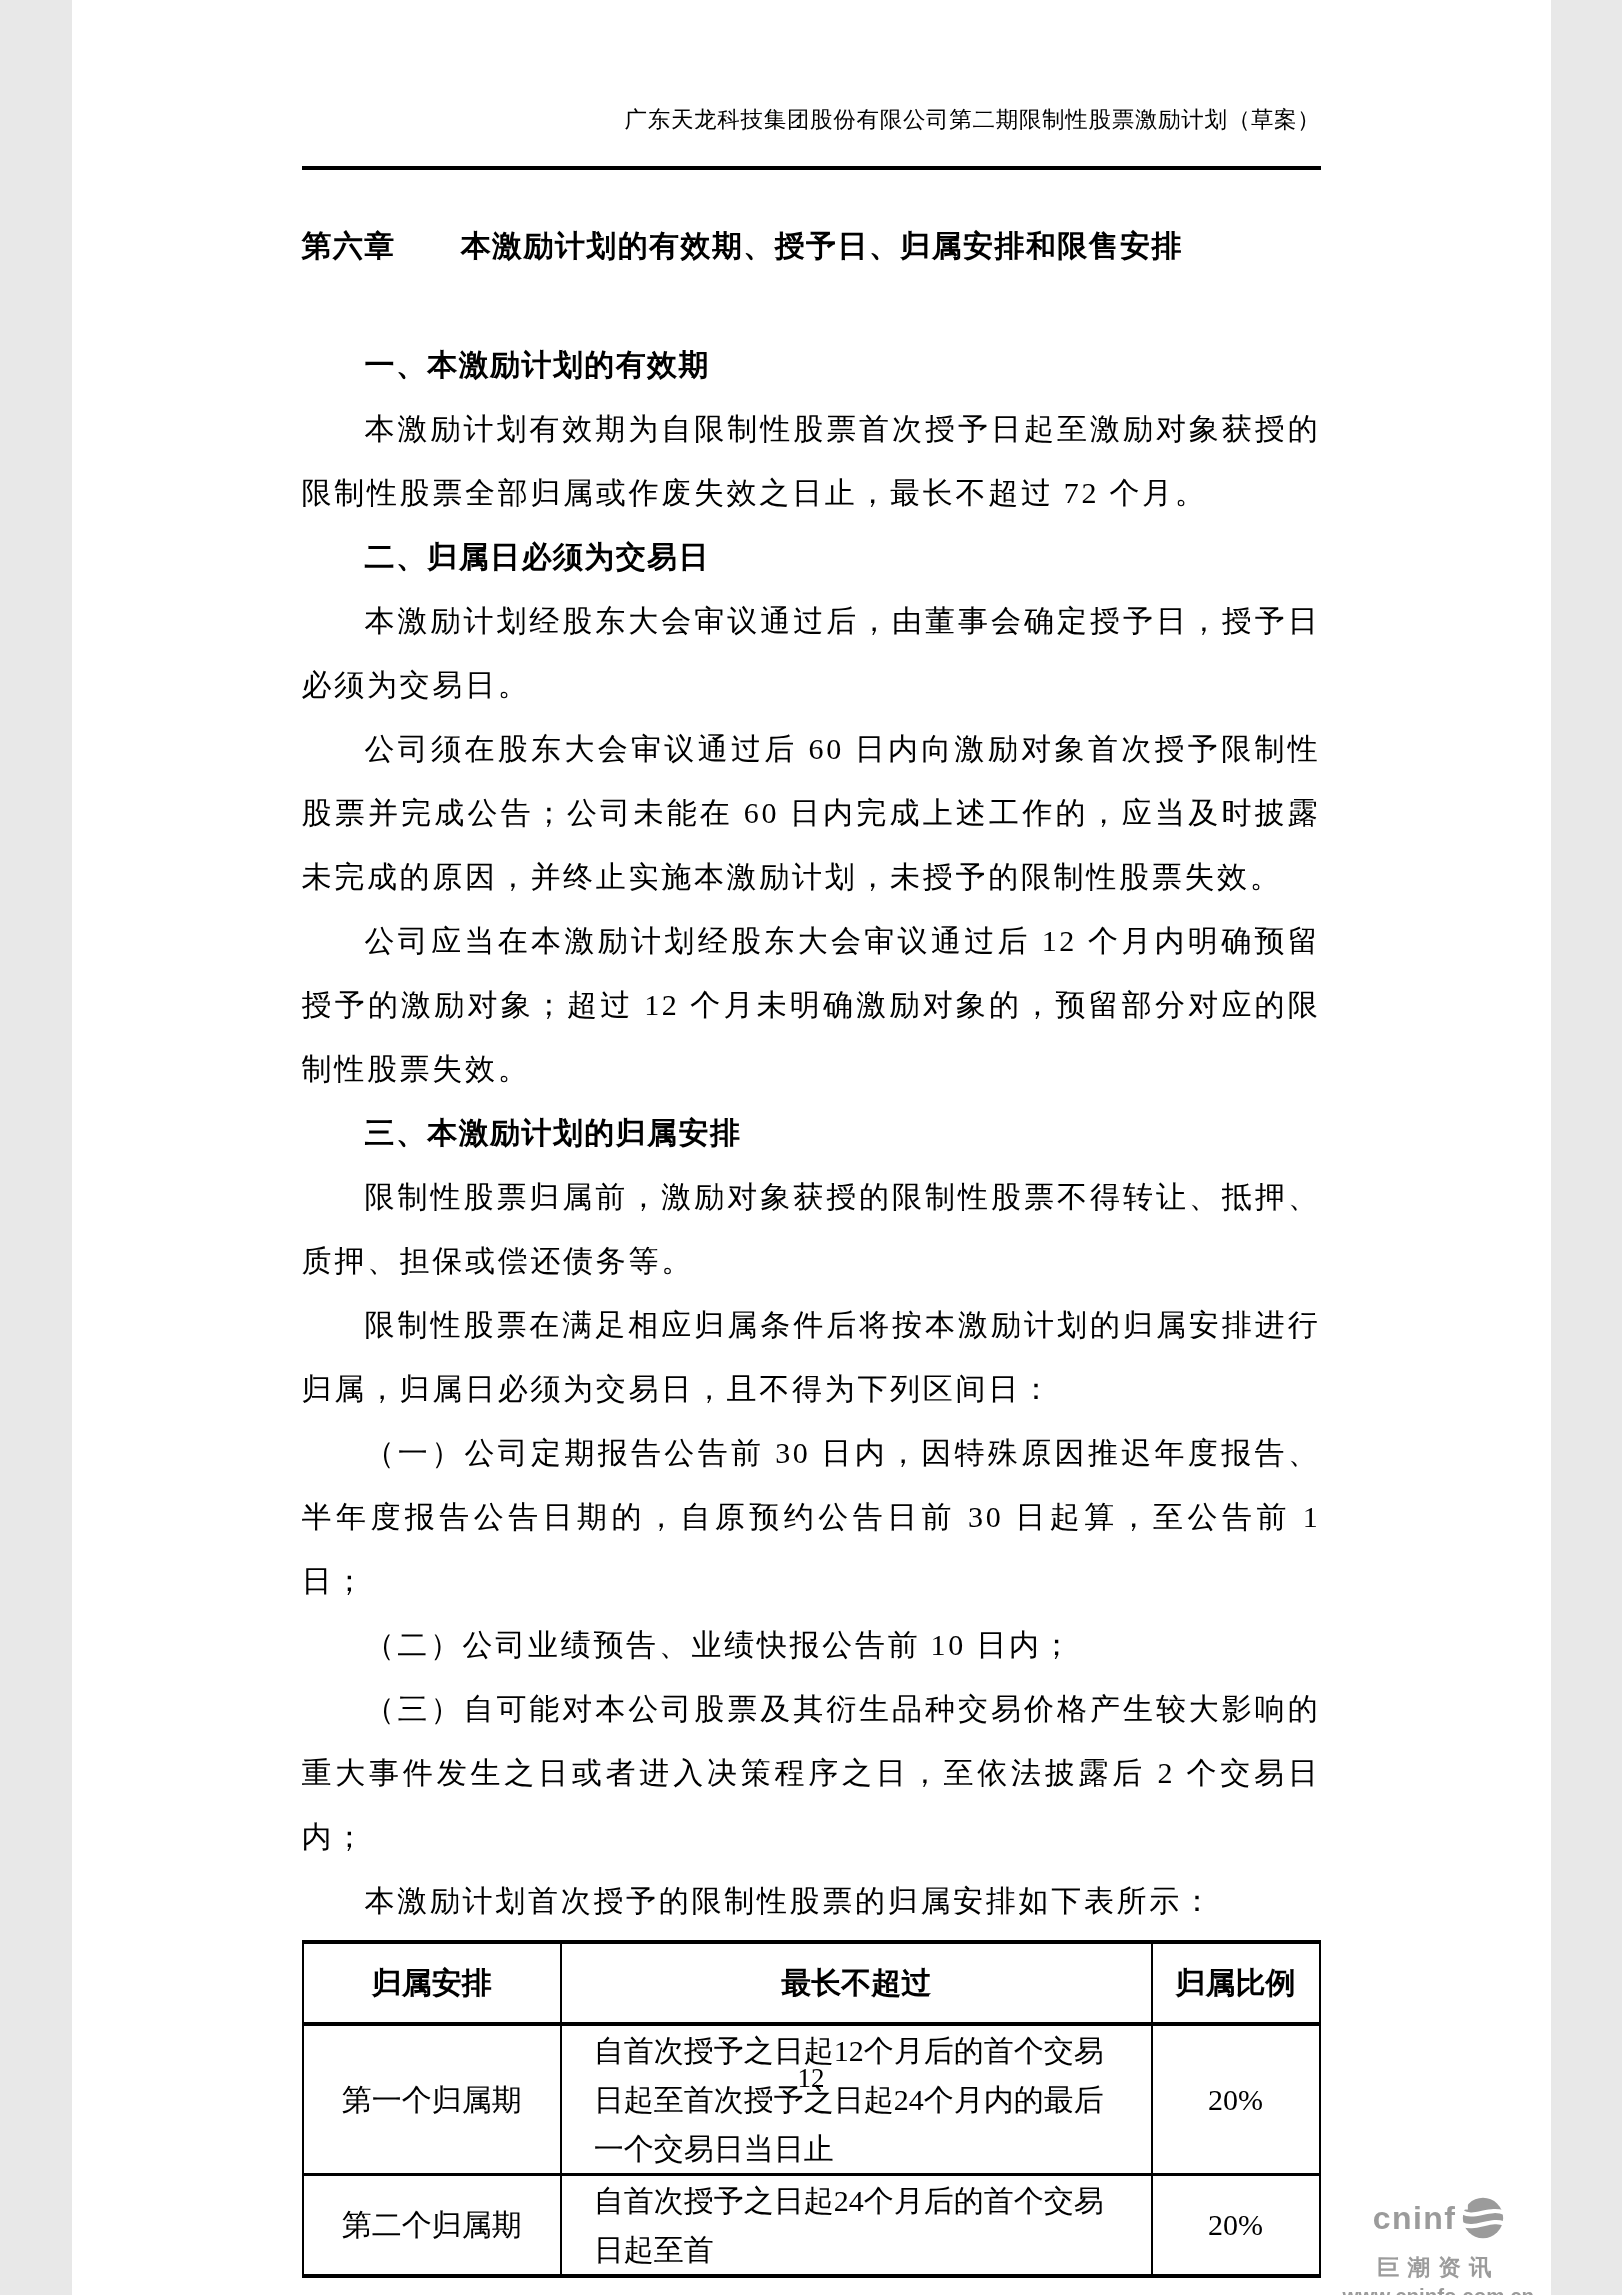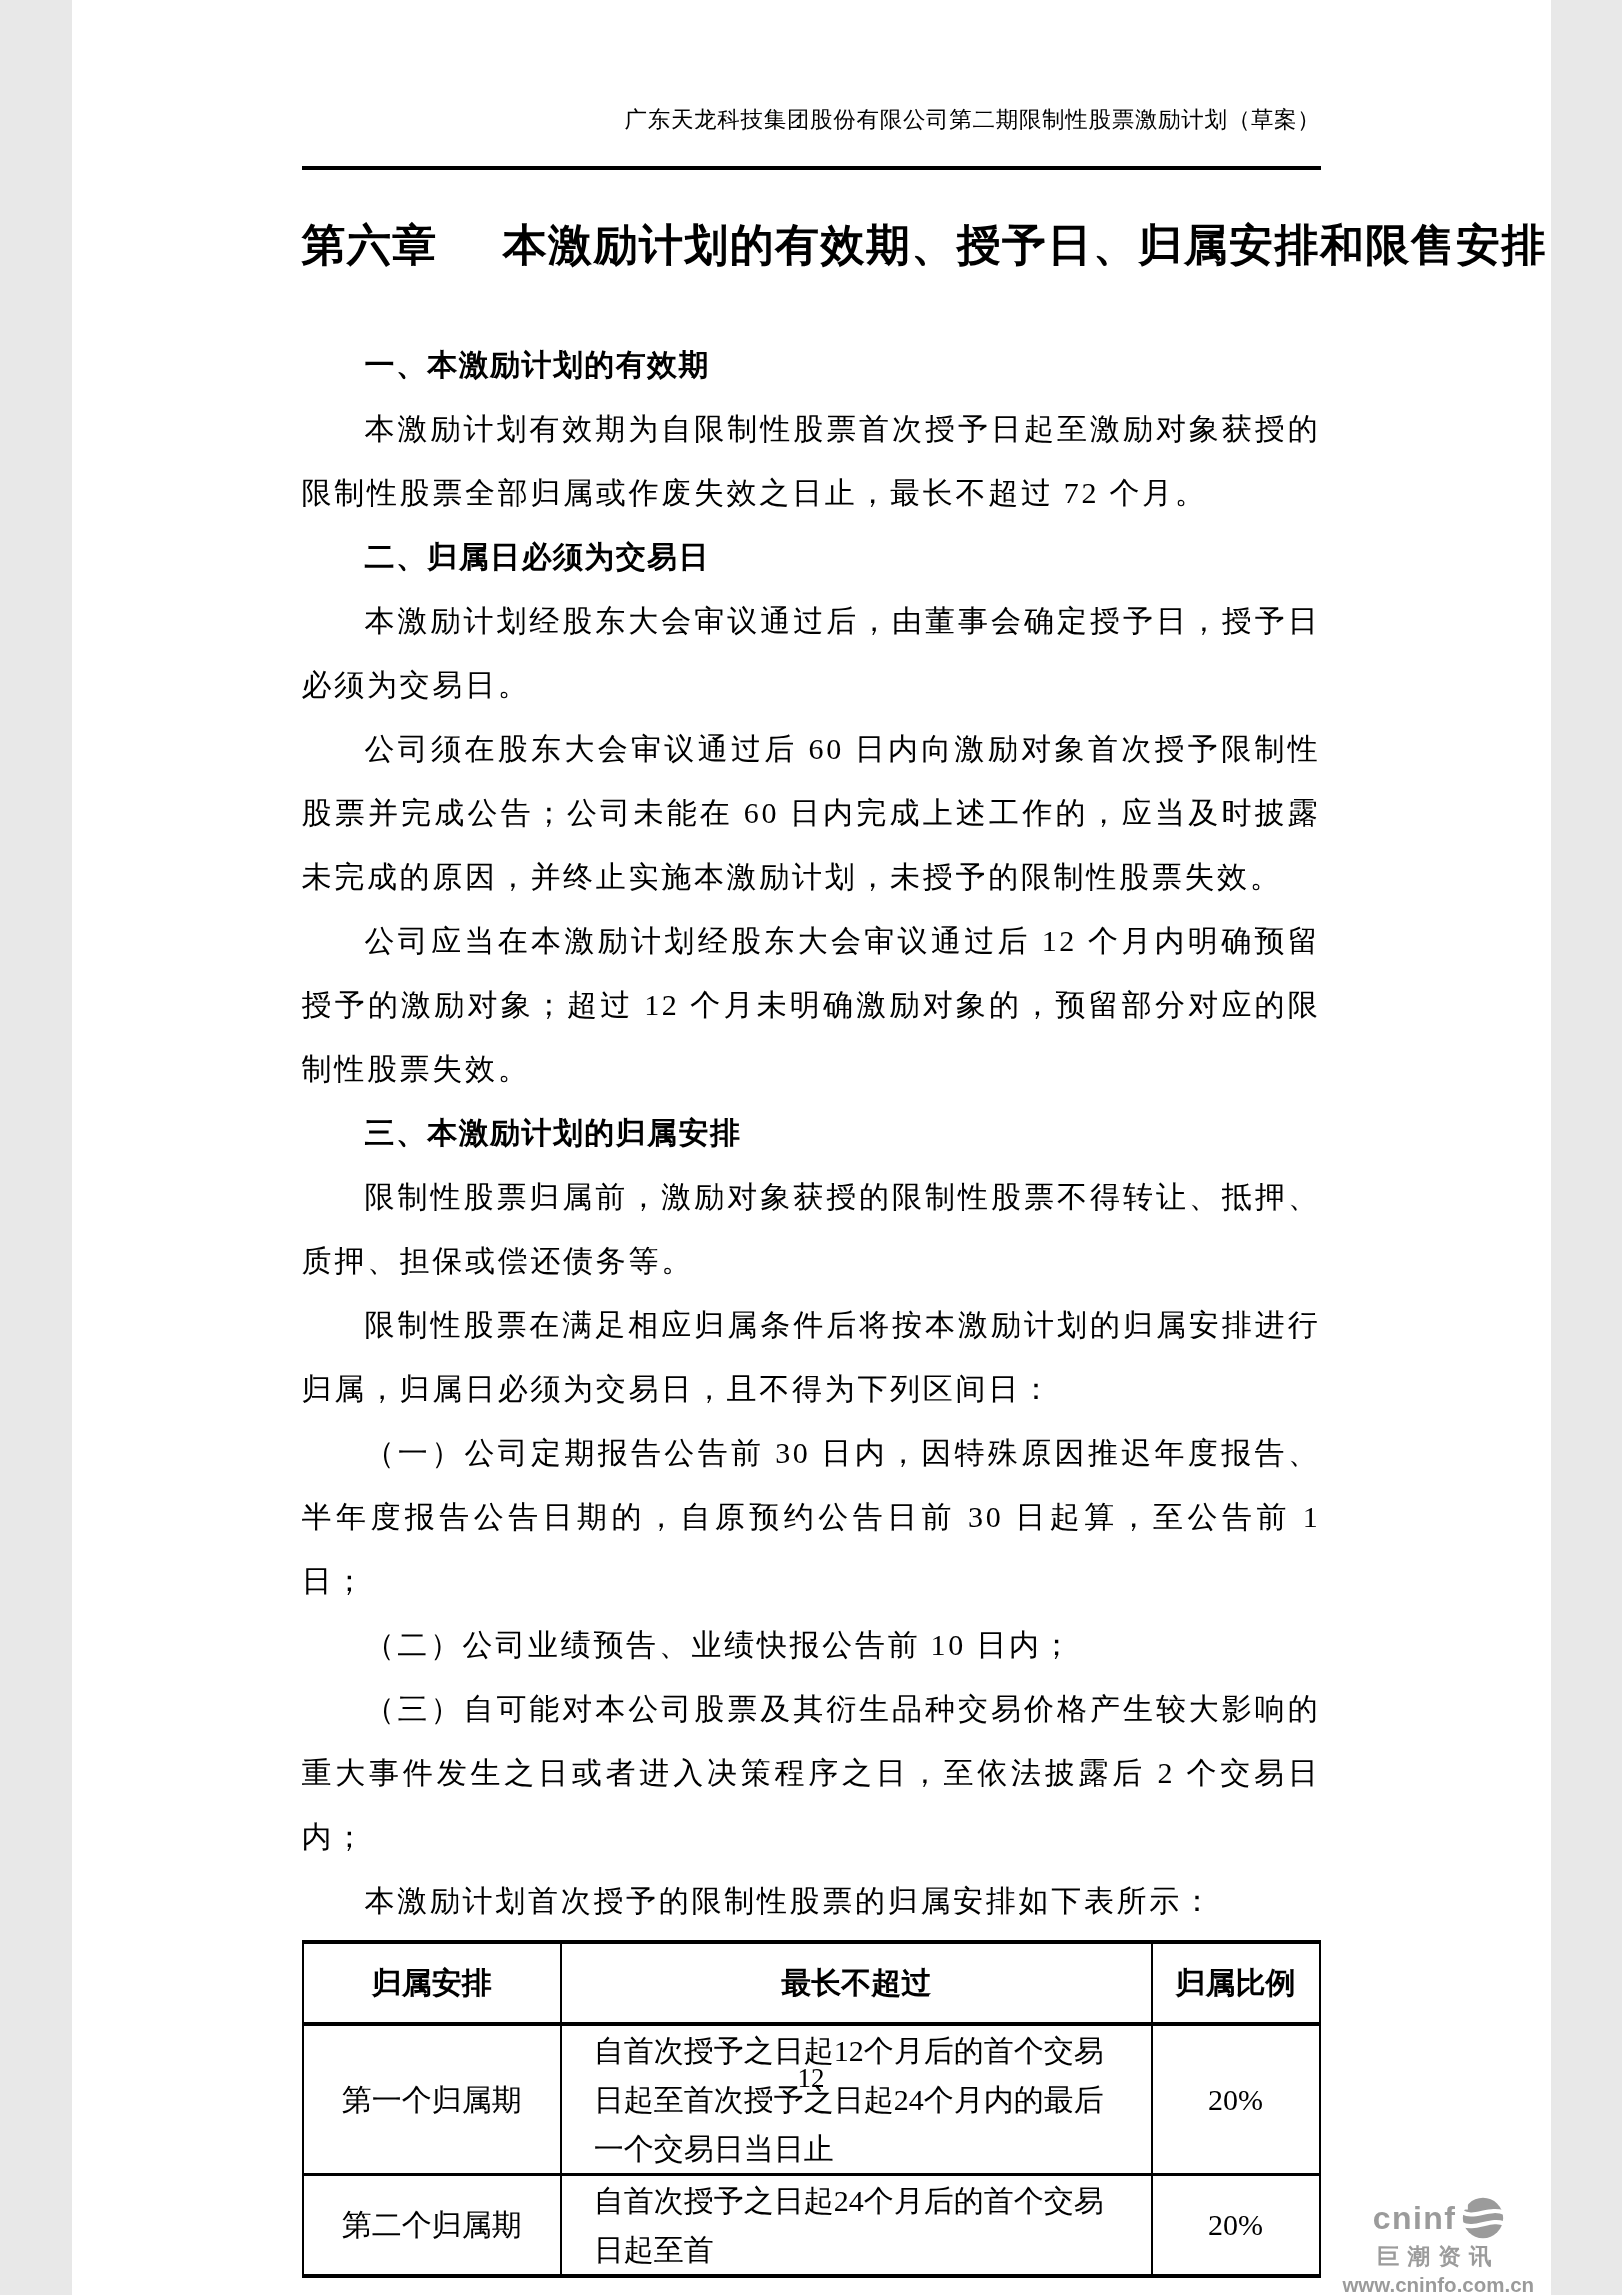--- a/index.html
+++ b/index.html
@@ -16,22 +16,22 @@
   .header { padding:102px 230px 0 230px; }
   .header-text {
     font-size:22.5px; line-height:35px; letter-spacing:0.7px;
     text-align:right; color:#000;
   }
   .header-rule { margin-top:29px; border-top:4.8px solid #000; height:0; }
 
   
   .chapter-title {
     margin:45px 230px 0 230px;
-    font-size:44px; line-height:61px; font-weight:bold;
-    text-align:center; letter-spacing:1.4px;
+    font-size:30px; line-height:61px; font-weight:bold;
+    letter-spacing:1.4px;
     white-space:nowrap;
   }
   .chapter-gap { display:inline-block; width:65px; }
 
   
   .body {
     margin:57px 230px 0 230px;
     font-size:30px; line-height:64px; letter-spacing:2.7px;
     text-align:justify;
   }
@@ -72,21 +72,21 @@
   .logo {
     position:absolute; right:16.4px; top:2197px;
     display:flex; flex-direction:column; align-items:center;
     color:#9b9b9b; font-family:"Liberation Sans","DejaVu Sans",sans-serif;
   }
   .logo-row { display:flex; align-items:center; gap:5.5px; }
   .logo-word {
     font-size:32px; font-weight:bold; letter-spacing:1.4px; line-height:41px;
   }
   .logo-swirl { width:42px; height:42px; }
-  .logo-cn { font-size:22.5px; font-weight:bold; letter-spacing:8.2px; margin-top:2px; }
+  .logo-cn { font-size:22.5px; font-weight:bold; letter-spacing:8.2px; margin-top:13px; }
   .logo-url { font-size:20.5px; font-weight:bold; letter-spacing:0; margin-top:1.4px; }
 </style>
 </head>
 <body>
 
 <div class="page">
 
   <div class="header">
     <div class="header-text">广东天龙科技集团股份有限公司第二期限制性股票激励计划（草案）</div>
     <div class="header-rule"></div>

